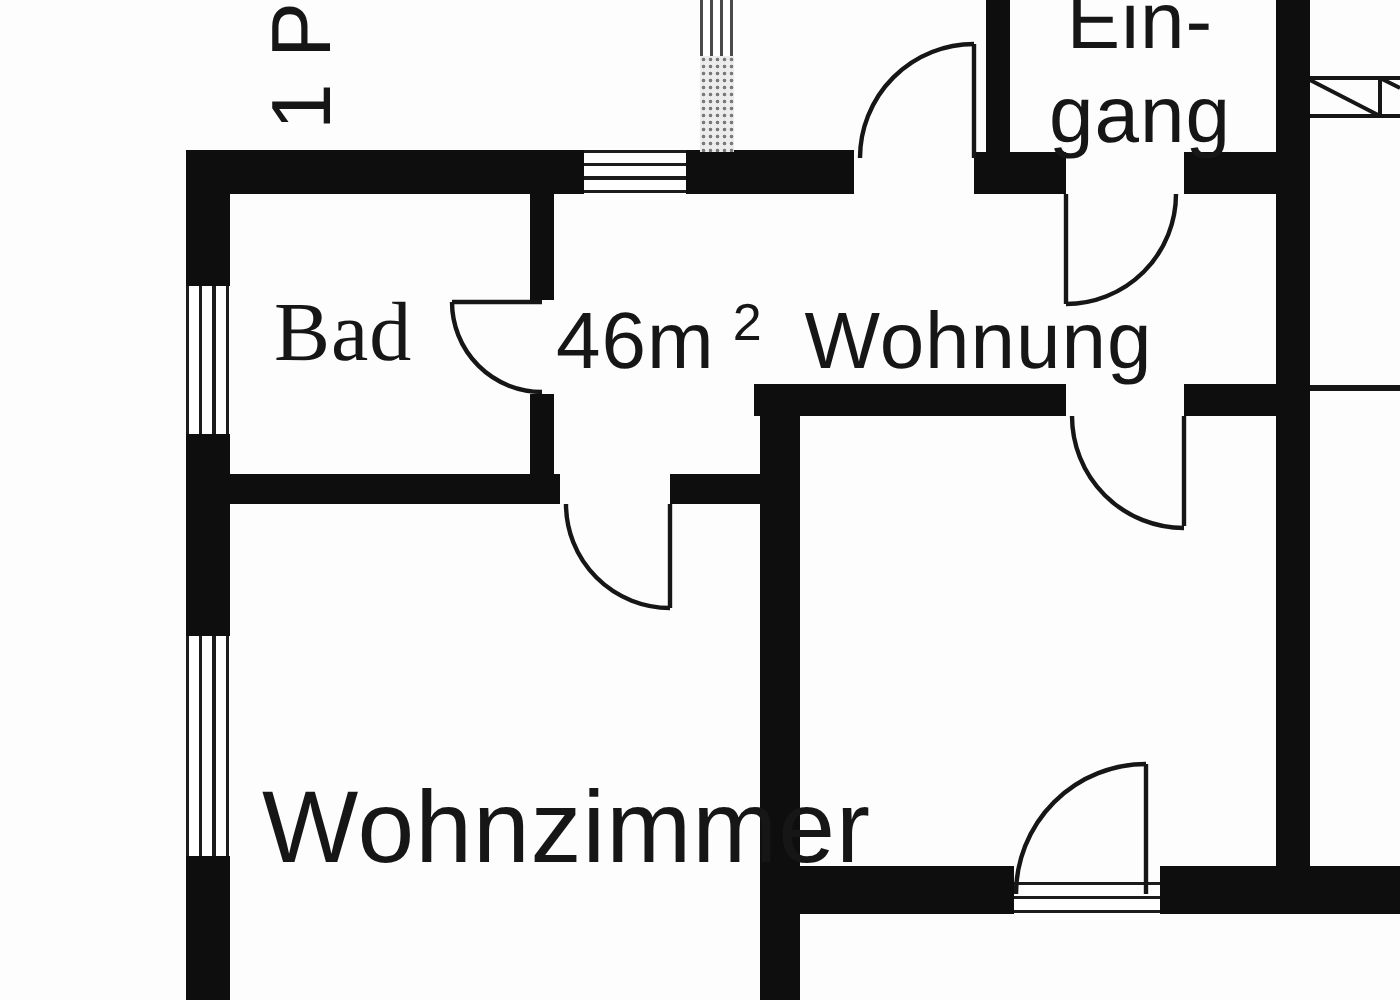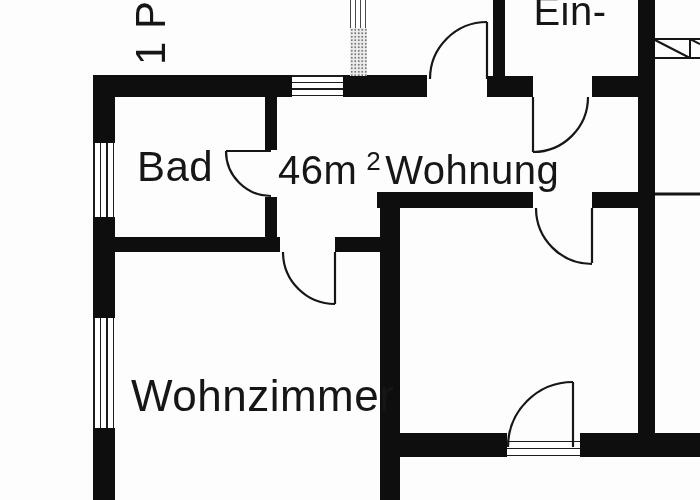--- a/index.html
+++ b/index.html
@@ -78,28 +78,29 @@
     <path class="stroke" d="M283,252 A52 52 0 0 0 335,304"></path>
 
     <path class="stroke" d="M573,447 L573,382"></path>
     <path class="stroke" d="M508,447 A65 65 0 0 1 573,382"></path>
 
     <path class="stair" d="M655,39 H700 M655,58 H700 M690,39 V58 M655,40 L690,58 M690,39 L700,44"></path>
 
     <path class="thinline" d="M655,194 H700"></path>
   </svg>
 
-  <div class="label" style="left:137px;top:146px;font-size:42px;">Bad</div>
+  <div class="label" style="left:137px;top:146px;font-size:42px;font-family:Liberation Serif, serif;">Bad</div>
 
   <div class="label" style="left:278px;top:148px;font-size:40px;">
-    <span>46m</span><span style="font-size:26px;vertical-align:14px;margin-left:9px;">2</span><span style="margin-left:4px;">Wohnung</span>
+    <span>46m</span><span style="font-size:26px;vertical-align:14px;margin-left:9px;">2</span><span style="margin-left:21px;">Wohnung</span>
   </div>
 
   <div class="label" style="left:500px;top:-12px;width:140px;font-size:40px;line-height:47px;text-align:center;white-space:normal;">
     <span>Ein-</span><br>
+    <span>gang</span>
   </div>
 
 
-  <div class="label" style="left:131px;top:374px;font-size:44px;">Wohnzimmer</div>
+  <div class="label" style="left:131px;top:388px;font-size:51px;">Wohnzimmer</div>
 
   <div class="label" style="left:106px;top:-3px;width:92px;height:44px;font-size:42px;transform:rotate(-90deg);transform-origin:50% 50%;text-align:left;">1 Pa</div>
 
 </div>
 
 </body></html>

